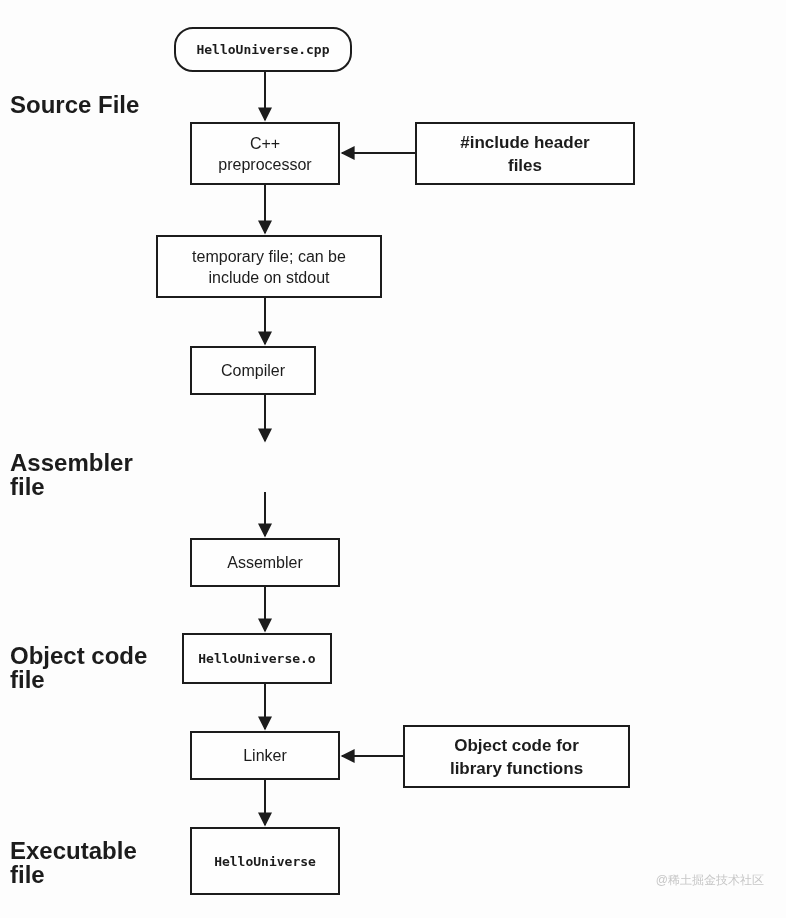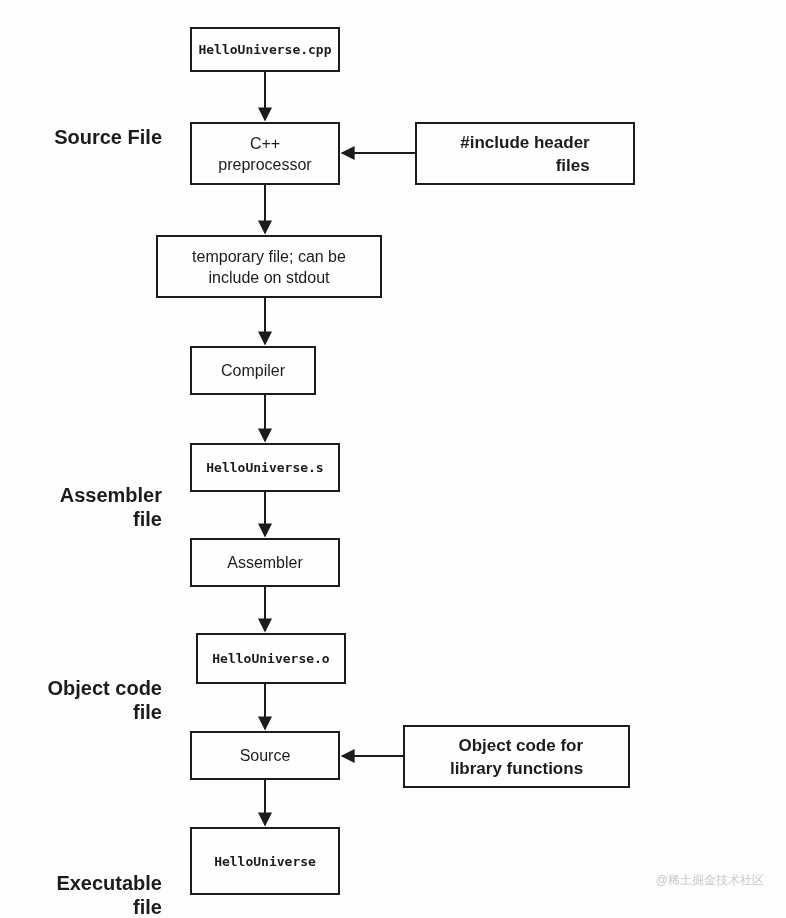--- a/index.html
+++ b/index.html
@@ -42,53 +42,52 @@
     font-weight: bold;
     font-size: 13px;
   }
   .side-note {
     position: absolute;
     border: 2px solid var(--line);
     background: var(--box_fill);
     display: flex;
     align-items: center;
     justify-content: center;
-    text-align: right;
+    text-align: center;
     white-space: pre-line;
     font-weight: bold;
     font-size: 17px;
     line-height: 23px;
   }
   .stage-label {
     position: absolute;
     left: 10px;
     width: 152px;
-    text-align: right;
+    text-align: left;
     font-weight: bold;
-    font-size: 20px;
+    font-size: 24px;
     line-height: 24px;
     white-space: pre-line;
-    margin-top: 32px;
   }
   .watermark {
     position: absolute;
     right: 22px;
     top: 872px;
     font-size: 12px;
     color: var(--watermark);
   }
 
   
-  #box-cpp          { left: 190px; top: 27px;  width: 150px; height: 45px; }
+  #box-cpp          { left: 174px; top: 27px;  width: 178px; height: 45px; border-radius: 19px; }
   #box-preprocessor { left: 190px; top: 122px; width: 150px; height: 63px; }
   #box-tempfile     { left: 156px; top: 235px; width: 226px; height: 63px; }
   #box-compiler     { left: 190px; top: 346px; width: 126px; height: 49px; }
   #box-asmfile      { left: 190px; top: 443px; width: 150px; height: 49px; }
   #box-assembler    { left: 190px; top: 538px; width: 150px; height: 49px; }
-  #box-objfile      { left: 196px; top: 633px; width: 150px; height: 51px; }
+  #box-objfile      { left: 182px; top: 633px; width: 150px; height: 51px; }
   #box-linker       { left: 190px; top: 731px; width: 150px; height: 49px; }
   #box-exe          { left: 190px; top: 827px; width: 150px; height: 68px; }
 
   
   #note-include { left: 415px; top: 122px; width: 220px; height: 63px; }
   #note-libobj  { left: 403px; top: 725px; width: 227px; height: 63px; }
 
   
   #label-source     { top: 93px;  }
   #label-assembler  { top: 451px; }
@@ -117,24 +116,23 @@
     <line x1="415" y1="153" x2="342" y2="153" marker-end="url(#arrowhead)"></line>
     <line x1="403" y1="756" x2="342" y2="756" marker-end="url(#arrowhead)"></line>
   </svg>
 
   <div class="node mono" id="box-cpp">HelloUniverse.cpp</div>
   <div class="node" id="box-preprocessor">C++
 preprocessor</div>
   <div class="node" id="box-tempfile">temporary file; can be
 include on stdout</div>
   <div class="node" id="box-compiler">Compiler</div>
-  <div class="node mono" id="box-asmfile">HelloUniverse.s</div>
   <div class="node" id="box-assembler">Assembler</div>
   <div class="node mono" id="box-objfile">HelloUniverse.o</div>
-  <div class="node" id="box-linker">Source</div>
+  <div class="node" id="box-linker">Linker</div>
   <div class="node mono" id="box-exe">HelloUniverse</div>
 
   <div class="side-note" id="note-include">#include header
 files</div>
   <div class="side-note" id="note-libobj">Object code for
 library functions</div>
 
   <div class="stage-label" id="label-source">Source File</div>
   <div class="stage-label" id="label-assembler">Assembler
 file</div>

